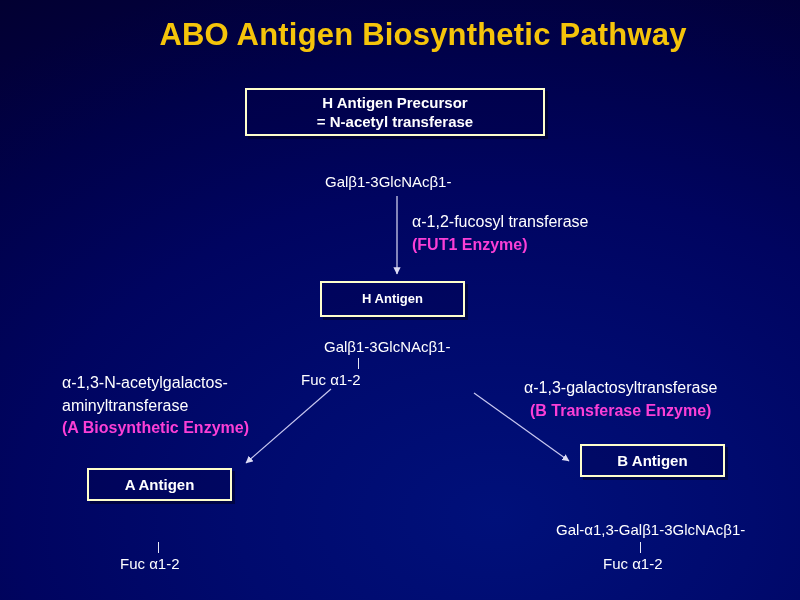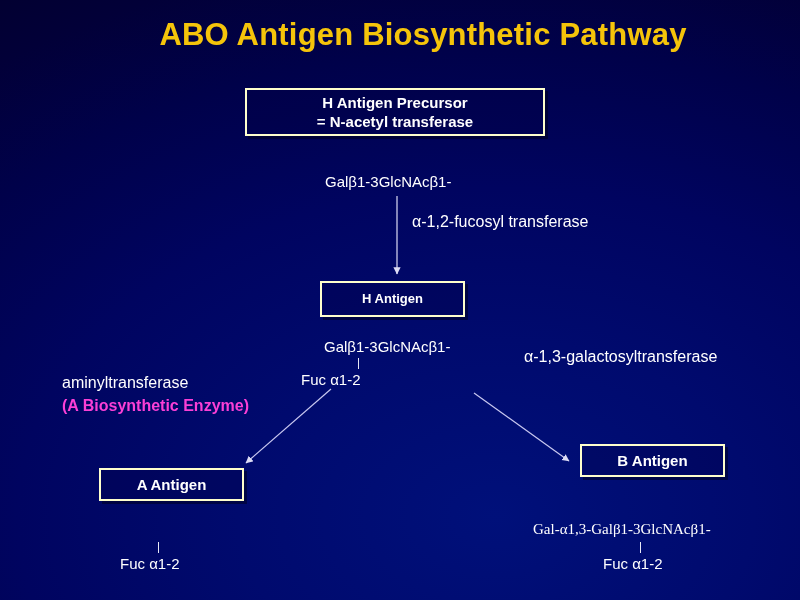--- a/index.html
+++ b/index.html
@@ -58,21 +58,20 @@
     left: 245px; top: 88px; width: 300px; height: 48px;
     font-size: 15px;
   }
   #h-antigen-box {
     left: 320px; top: 281px; width: 145px; height: 36px;
     font-size: 13px;
   }
   #a-antigen-box {
     left: 87px; top: 468px; width: 145px; height: 33px;
     font-size: 15px;
-    margin-left: 12px;
   }
   #b-antigen-box {
     left: 580px; top: 444px; width: 145px; height: 33px;
     font-size: 15px;
   }
 
   
   .struct {
     position: absolute;
     font-size: 15px;
@@ -113,51 +112,54 @@
 
   <div class="box" id="precursor-box">
     <span class="box-line">H Antigen Precursor</span>
     <span class="box-line">= N-acetyl transferase</span>
   </div>
 
   <div class="struct" style="left:325px; top:173px;">Galβ1-3GlcNAcβ1-</div>
 
   <div class="enzyme" style="left:412px; top:211px;">
     <span class="plain">α-1,2-fucosyl transferase</span>
+    <span class="accent">(FUT1 Enzyme)</span>
   </div>
 
   <div class="box" id="h-antigen-box">
     <span class="box-line">H Antigen</span>
   </div>
 
   <div class="struct" style="left:324px; top:338px;">Galβ1-3GlcNAcβ1-</div>
   <div class="tick" style="left:358px; top:358px;"></div>
   <div class="struct" style="left:301px; top:371px;">Fuc α1-2</div>
 
   <div class="enzyme" style="left:62px; top:372px;">
+    <span class="plain">α-1,3-N-acetylgalactos-</span>
     <span class="plain">aminyltransferase</span>
     <span class="accent">(A Biosynthetic Enzyme)</span>
   </div>
 
-  <div class="enzyme" style="left:524px; top:346px;text-align:center;">
+  <div class="enzyme" style="left:524px; top:377px;text-align:center;">
     <span class="plain">α-1,3-galactosyltransferase</span>
+    <span class="accent">(B Transferase Enzyme)</span>
   </div>
 
   <div class="box" id="a-antigen-box">
     <span class="box-line">A Antigen</span>
   </div>
 
   <div class="tick" style="left:158px; top:542px;"></div>
   <div class="struct" style="left:120px; top:555px;">Fuc α1-2</div>
 
   <div class="box" id="b-antigen-box">
     <span class="box-line">B Antigen</span>
   </div>
 
-  <div class="struct" style="left:533px; top:521px;font-family:Liberation Serif, serif;">Gal-α1,3-Galβ1-3GlcNAcβ1-</div>
+  <div class="struct" style="left:556px; top:521px;">Gal-α1,3-Galβ1-3GlcNAcβ1-</div>
   <div class="tick" style="left:640px; top:542px;"></div>
   <div class="struct" style="left:603px; top:555px;">Fuc α1-2</div>
 
   <svg id="arrows" viewBox="0 0 800 600">
     <defs>
       <marker id="head" markerWidth="7" markerHeight="7" refX="5.6" refY="3" orient="auto" markerUnits="strokeWidth">
         <path d="M0,0 L6,3 L0,6 z" fill="#dcdcf5"></path>
       </marker>
     </defs>
 

